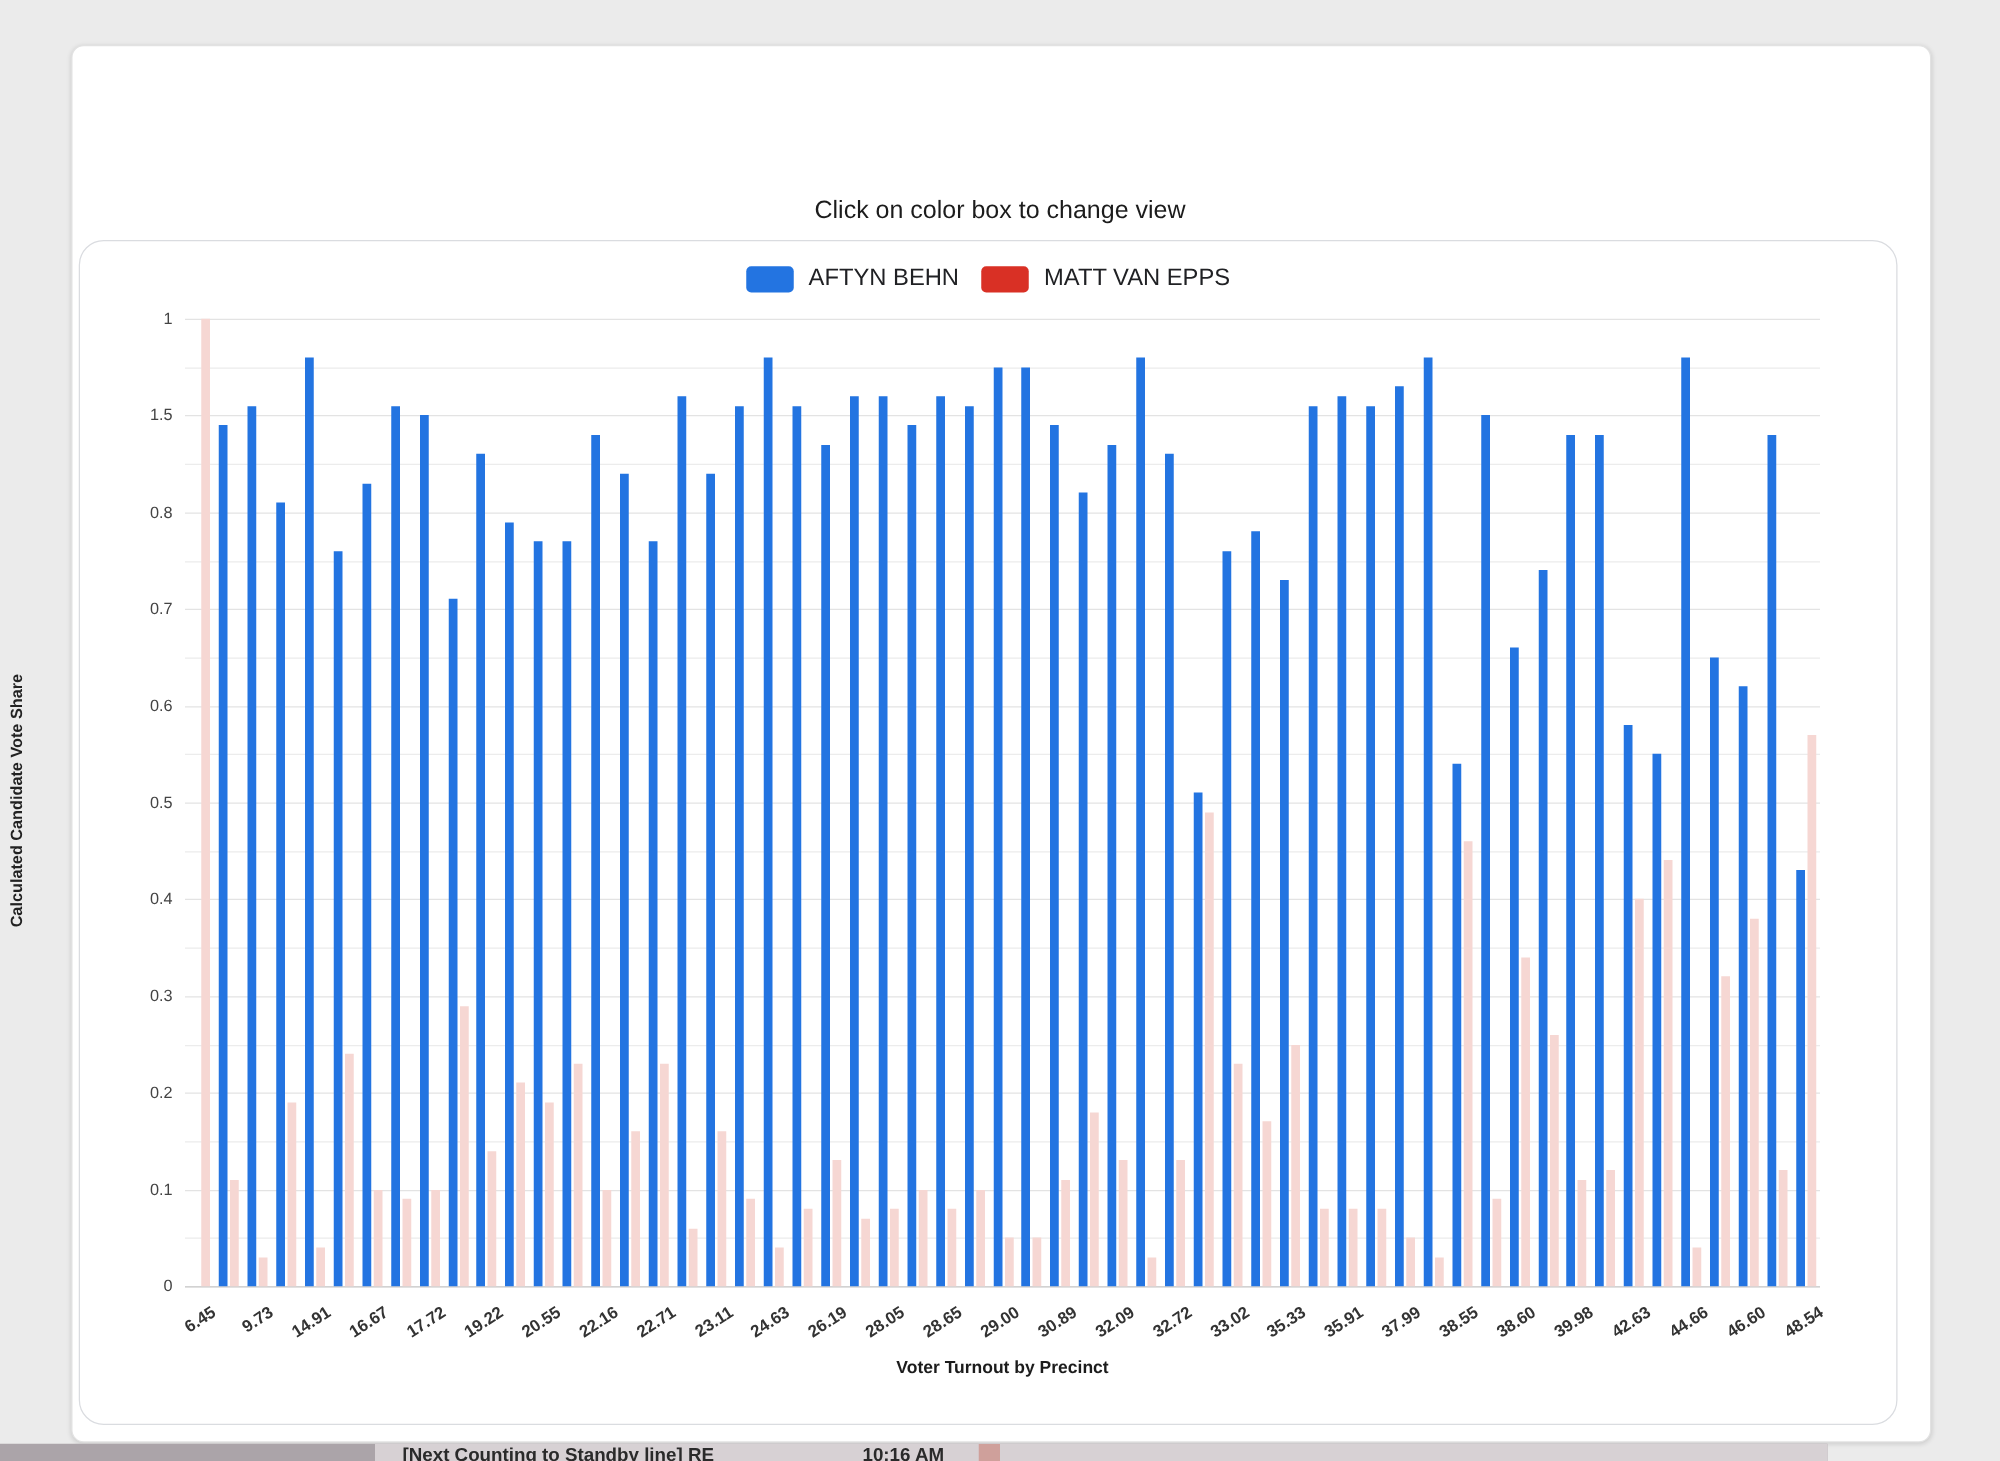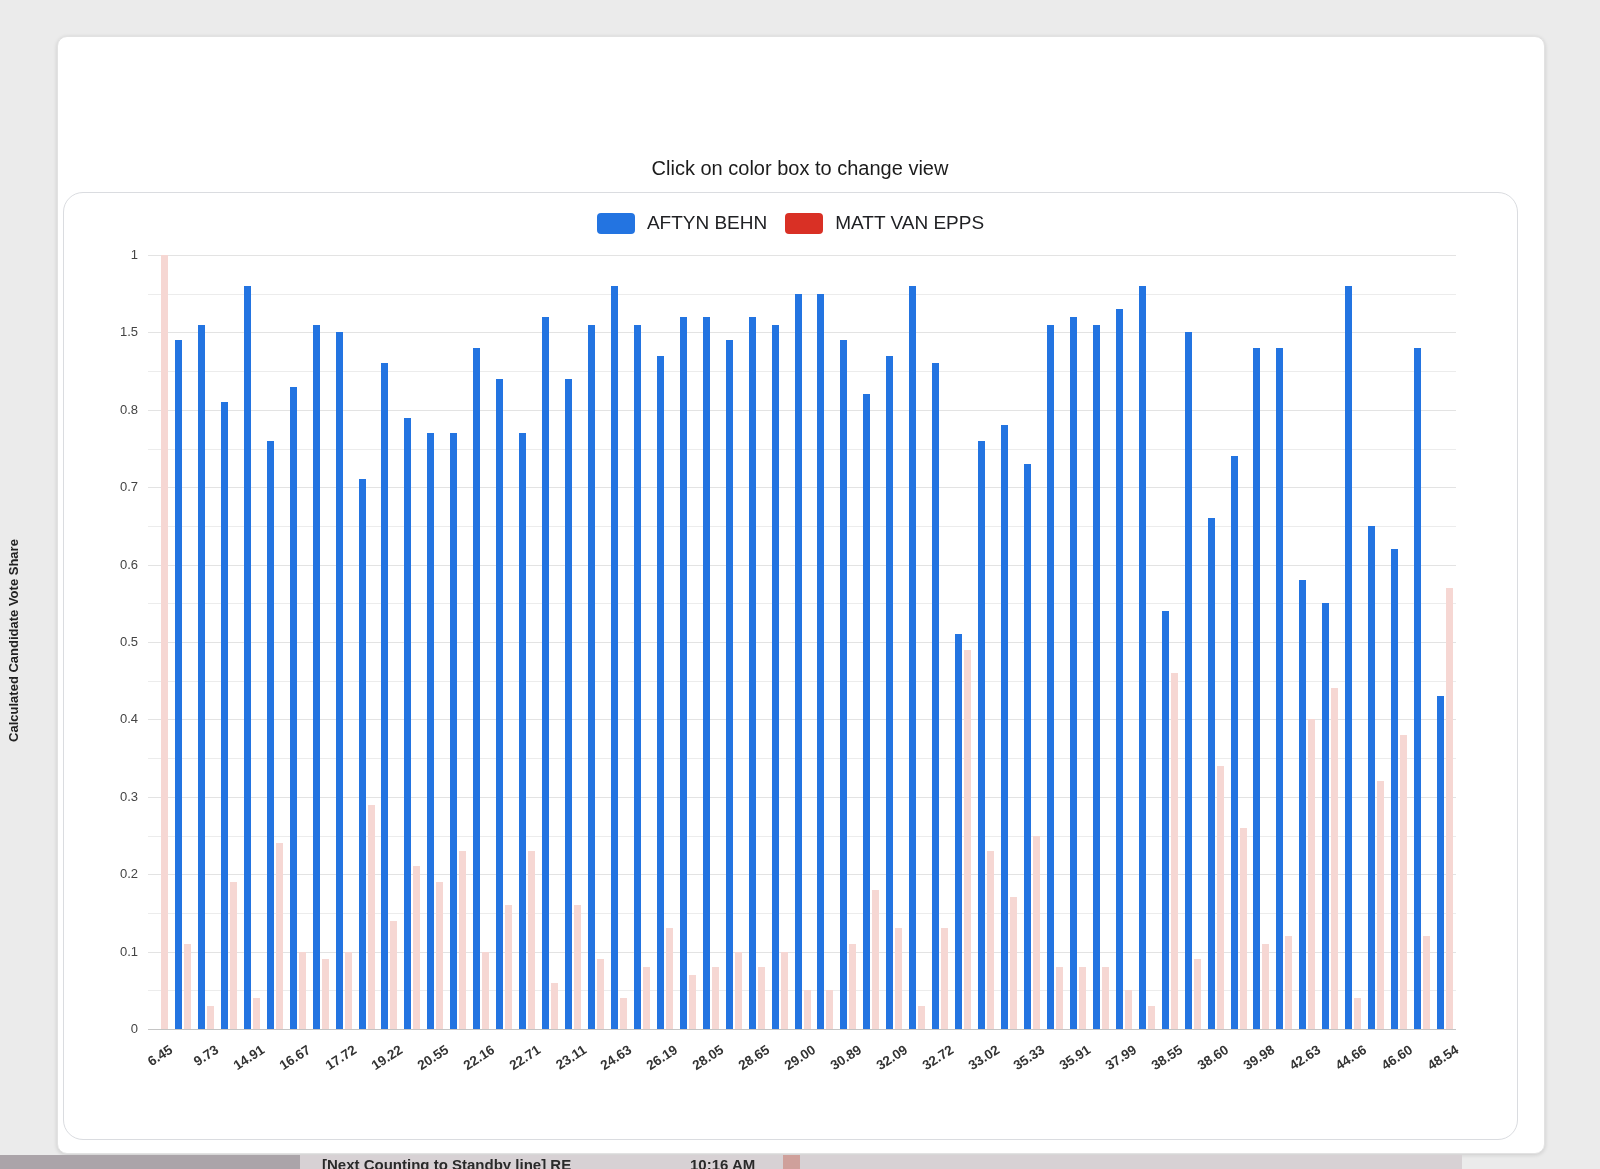--- a/index.html
+++ b/index.html
@@ -397,20 +397,21 @@
       <div class="xlabel" style="left: 983.263px; top: 6px;">37.99</div>
       <div class="xlabel" style="left: 1029.16px; top: 6px;">38.55</div>
       <div class="xlabel" style="left: 1075.05px; top: 6px;">38.60</div>
       <div class="xlabel" style="left: 1120.95px; top: 6px;">39.98</div>
       <div class="xlabel" style="left: 1166.84px; top: 6px;">42.63</div>
       <div class="xlabel" style="left: 1212.74px; top: 6px;">44.66</div>
       <div class="xlabel" style="left: 1258.63px; top: 6px;">46.60</div>
       <div class="xlabel" style="left: 1304.53px; top: 6px;">48.54</div>
     </div>
 
+  <div class="x-axis-title">Voter Turnout by Precinct</div>
 
   <div class="taskbar">
     <div class="taskbar-panel">
 
       <span class="taskbar-text">[Next Counting to Standby line] RE</span>
       <span class="taskbar-time">10:16 AM</span>
       <span class="taskbar-accent"></span>
     </div>
   </div>
 

